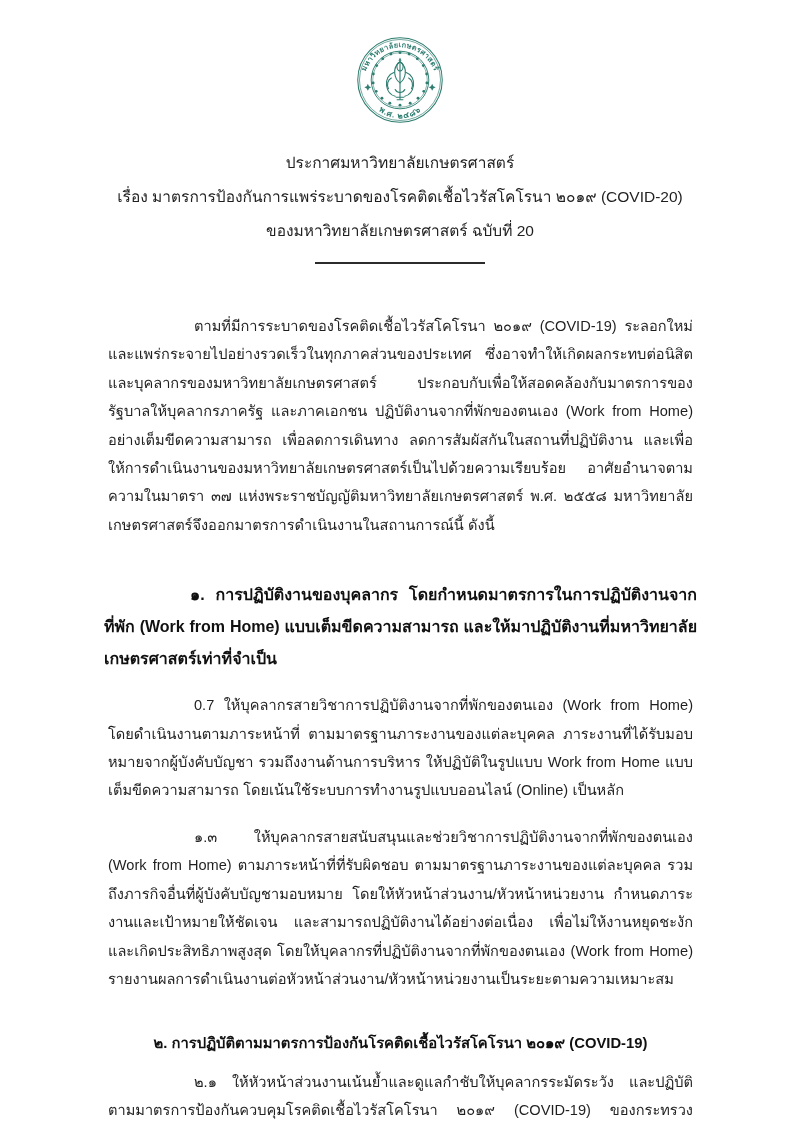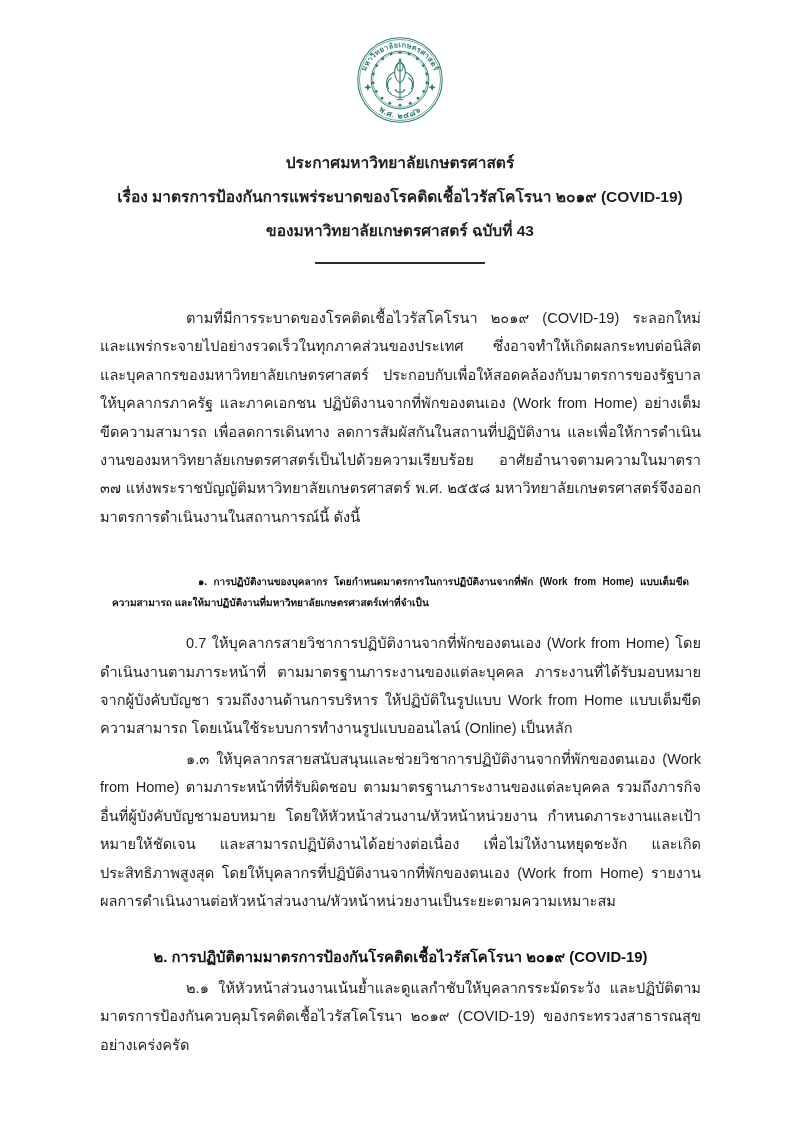--- a/index.html
+++ b/index.html
@@ -33,21 +33,20 @@
     display: block;
   }
 
   
   .header {
     position: absolute;
     top: 146px;
     left: 100px;
     width: 600px;
     text-align: center;
-    font-weight: bold;
   }
   .header .line {
     font-size: 15.5px;
     line-height: 34px;
     color: #1f1f1f;
     white-space: nowrap;
   }
 
   .rule-wrap {
     position: absolute;
@@ -69,33 +68,33 @@
     top: 304px;
     left: 100px;
     width: 601px;
   }
   .para {
     font-size: 14.6px;
     line-height: 28.4px;
     color: #1f1f1f;
     text-align: justify;
     text-justify: inter-word;
-    margin: 0;
+    margin: 8px;
     word-spacing: 0.2px;
   }
   .para .ind {
     display: inline-block;
     width: 86px;
   }
   .heading {
-    font-size: 10px;
-    line-height: 21px;
+    font-size: 16px;
+    line-height: 32px;
     font-weight: bold;
     color: #101010;
-    margin: 12px;
+    margin: 4px;
     text-align: justify;
   }
   .heading .ind {
     display: inline-block;
     width: 86px;
   }
   .heading-center {
     font-size: 14.8px;
     line-height: 28.4px;
     font-weight: bold;
@@ -169,22 +168,22 @@
         <textPath href="#arcTop" startOffset="50%" text-anchor="middle">มหาวิทยาลัยเกษตรศาสตร์</textPath>
       </text>
       <text font-family="'Liberation Sans', sans-serif" font-size="8.4" fill="#2e7d70" font-weight="bold" letter-spacing="0.8">
         <textPath href="#arcBot" startOffset="50%" text-anchor="middle">พ.ศ. ๒๔๘๖</textPath>
       </text>
     </svg>
   </div>
 
   <div class="header">
     <div class="line">ประกาศมหาวิทยาลัยเกษตรศาสตร์</div>
-    <div class="line">เรื่อง  มาตรการป้องกันการแพร่ระบาดของโรคติดเชื้อไวรัสโคโรนา ๒๐๑๙ (COVID-19)</div>
-    <div class="line">ของมหาวิทยาลัยเกษตรศาสตร์ ฉบับที่ 43</div>
+    <div class="line">เรื่อง  มาตรการป้องกันการแพร่ระบาดของโรคติดเชื้อไวรัสโคโรนา ๒๐๑๙ (COVID-20)</div>
+    <div class="line">ของมหาวิทยาลัยเกษตรศาสตร์ ฉบับที่ 20</div>
   </div>
 
   <div class="rule-wrap">
     <div class="rule"></div>
   </div>
 
   <div class="body">
 
     <p class="para"><span class="ind"></span><span>ตามที่มีการระบาดของโรคติดเชื้อไวรัสโคโรนา ๒๐๑๙ (COVID-19) ระลอกใหม่ และแพร่กระจายไปอย่างรวดเร็วในทุกภาคส่วนของประเทศ ซึ่งอาจทำให้เกิดผลกระทบต่อนิสิตและบุคลากรของมหาวิทยาลัยเกษตรศาสตร์ ประกอบกับเพื่อให้สอดคล้องกับมาตรการของรัฐบาลให้บุคลากรภาครัฐ และภาคเอกชน ปฏิบัติงานจากที่พักของตนเอง (Work from Home) อย่างเต็มขีดความสามารถ เพื่อลดการเดินทาง ลดการสัมผัสกันในสถานที่ปฏิบัติงาน และเพื่อให้การดำเนินงานของมหาวิทยาลัยเกษตรศาสตร์เป็นไปด้วยความเรียบร้อย อาศัยอำนาจตามความในมาตรา ๓๗ แห่งพระราชบัญญัติมหาวิทยาลัยเกษตรศาสตร์ พ.ศ. ๒๕๕๘ มหาวิทยาลัยเกษตรศาสตร์จึงออกมาตรการดำเนินงานในสถานการณ์นี้ ดังนี้</span></p>
 

